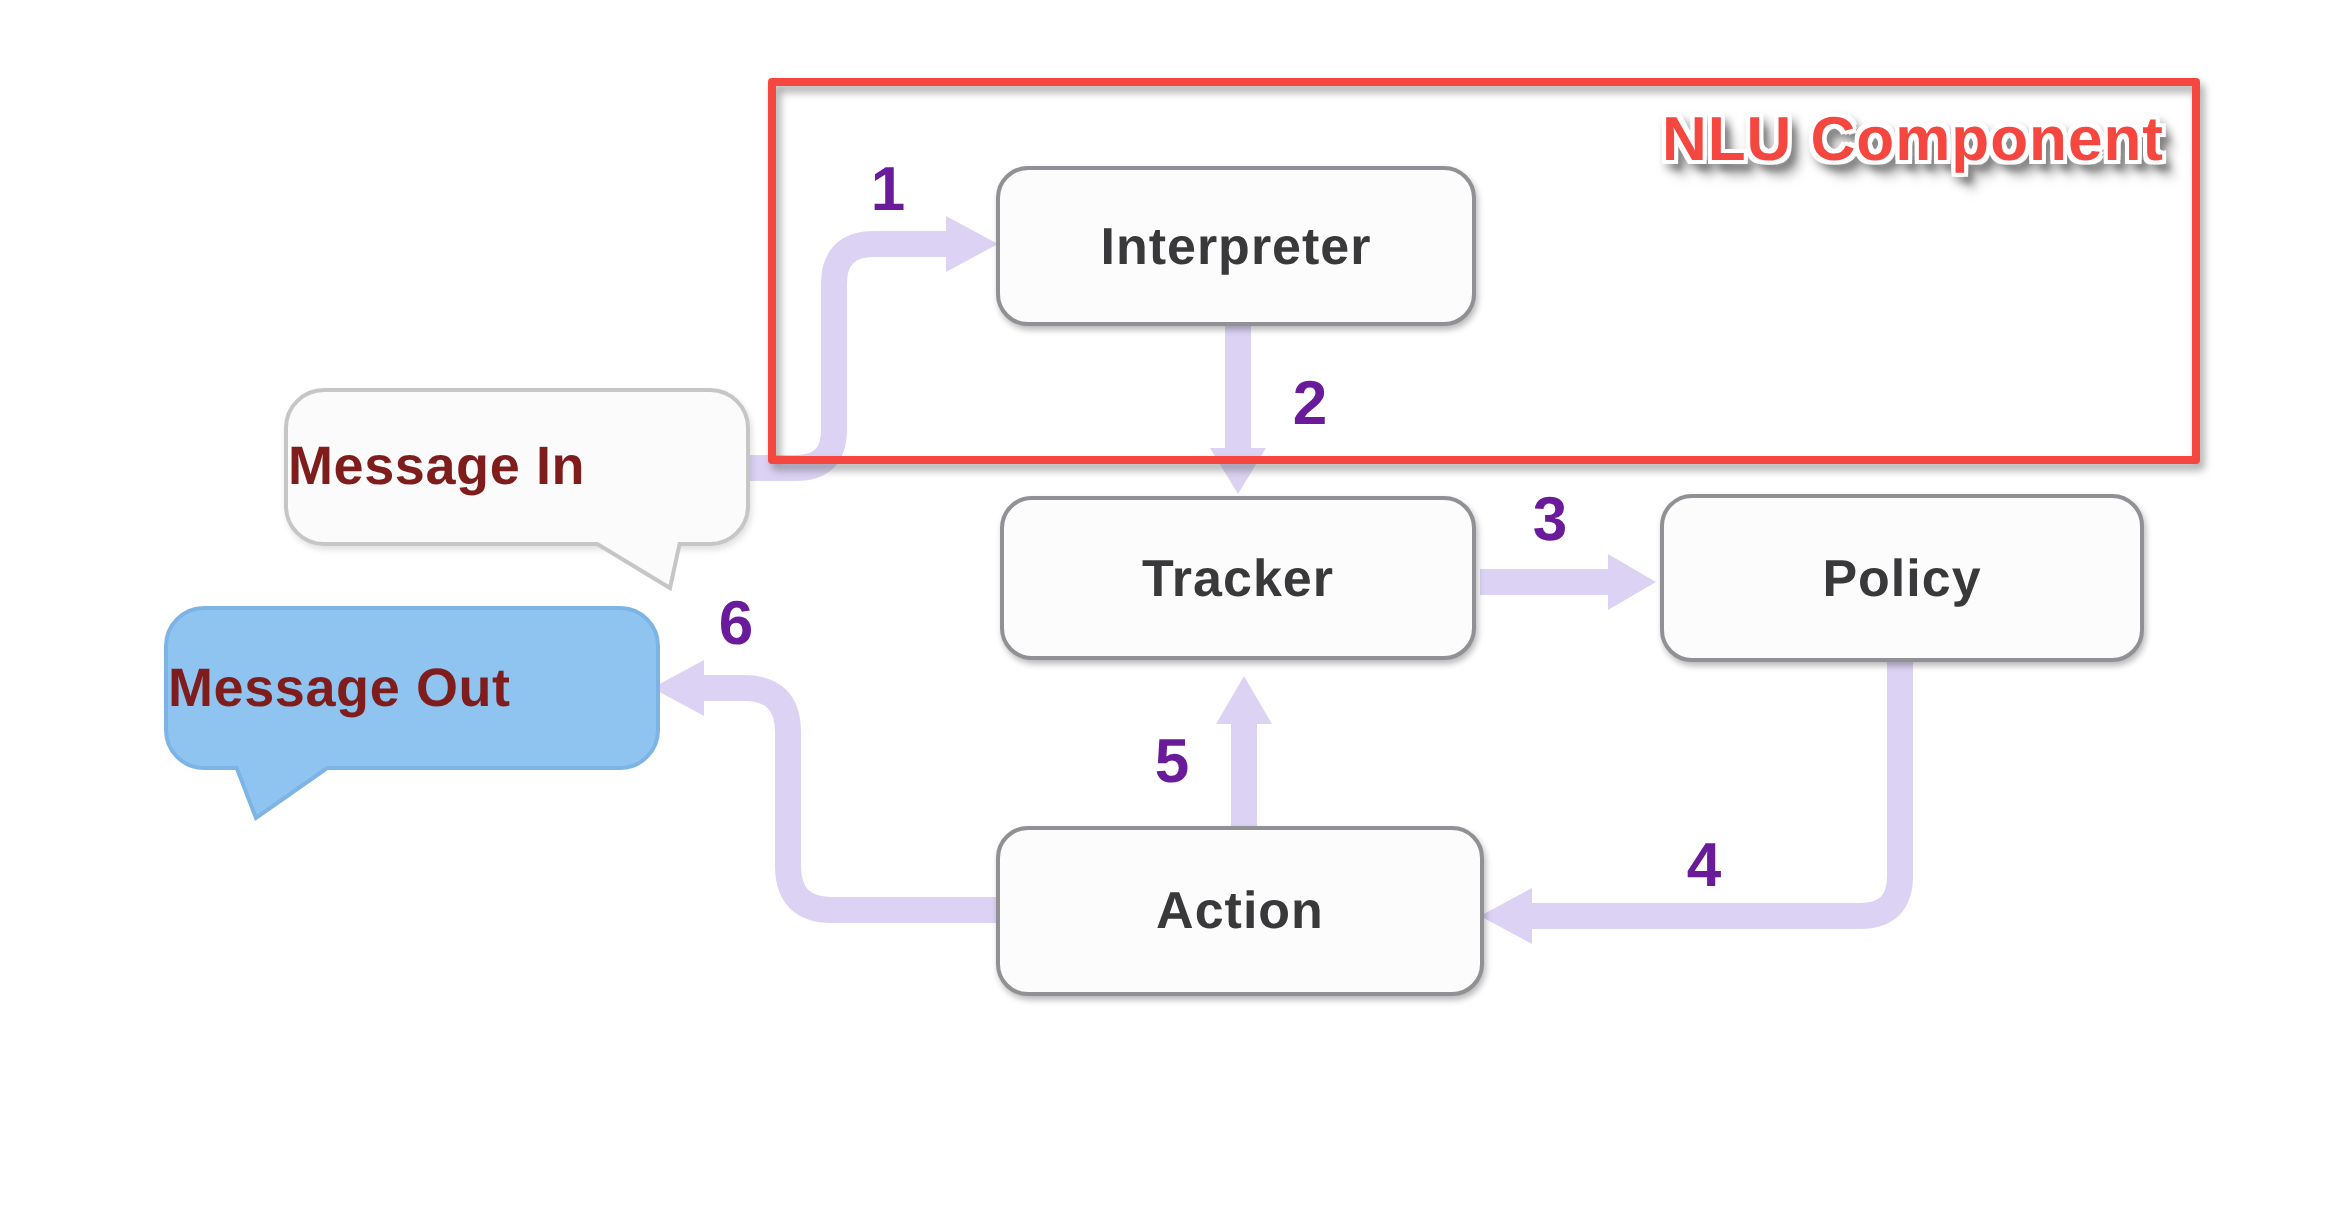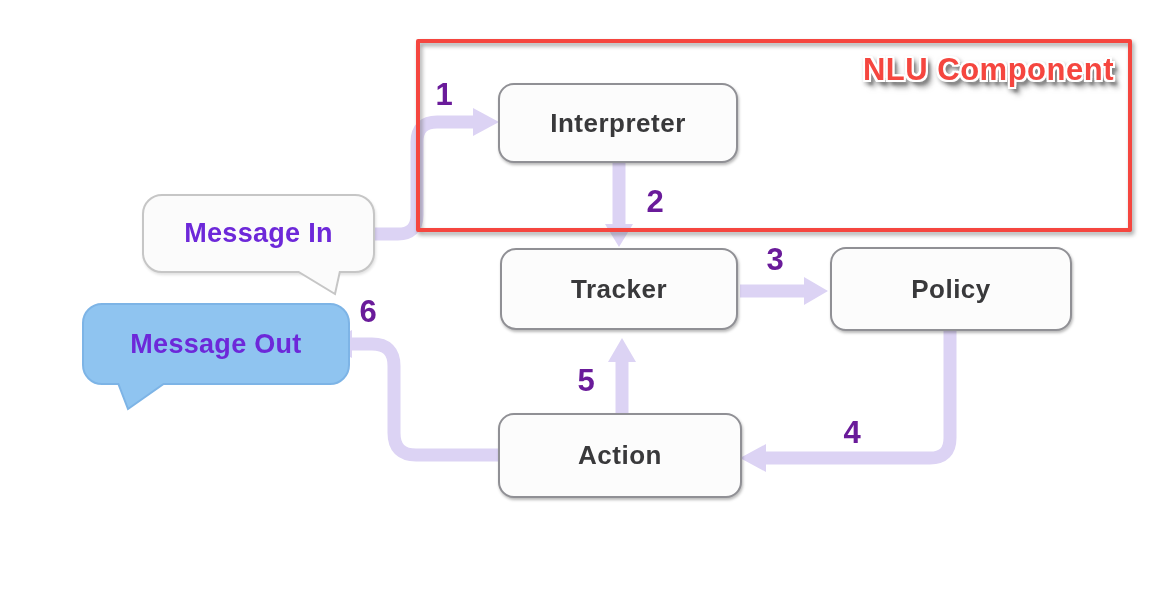--- a/index.html
+++ b/index.html
@@ -25,50 +25,49 @@
     box-shadow:1px 2px 3px rgba(0,0,0,.28);
   }
   #node-interpreter { left:498px; top:83px;  width:240px; height:80px;text-align:center; }
   #node-tracker     { left:500px; top:248px; width:238px; height:82px; }
   #node-policy      { left:830px; top:247px; width:242px; height:84px; }
   #node-action      { left:498px; top:413px; width:244px; height:85px;align-items:center; }
 
   
   .bubble {
     position:absolute; z-index:2; box-sizing:border-box;
-    display:flex; align-items:center; justify-content:center;
+    display:flex; align-items:center; 
     font-weight:bold; font-size:27px; letter-spacing:.3px;
-    color:#6d28d9; border-radius:20px;
+    color:#7f1d1d; border-radius:20px;
   }
   #bubble-message-in {
     left:142px; top:194px; width:233px; height:79px;
     background:var(--bubble-in-bg,#fbfbfb);
     border:2px solid var(--bubble-in-border,#c6c6c6);
     box-shadow:1px 2px 3px rgba(0,0,0,.12);
   }
   #bubble-message-out {
-    left:82px; top:303px; width:268px; height:82px;
+    left:82px; top:303px; width:248px; height:82px;
     background:var(--bubble-out-bg,#8fc4f0);
     border:2px solid var(--bubble-out-border,#7db4e6);
   }
   .tail { position:absolute; z-index:3; }
   #tail-in  { left:294px; top:271px; }
   #tail-out { left:113px; top:383px; }
   #tail-in path  { fill:var(--bubble-in-bg,#fbfbfb);  stroke:var(--bubble-in-border,#c6c6c6);  stroke-width:2; }
   #tail-out path { fill:var(--bubble-out-bg,#8fc4f0); stroke:var(--bubble-out-border,#7db4e6); stroke-width:2; }
 
   
   #nlu-box {
     position:absolute; z-index:4; box-sizing:border-box;
     left:384px; top:39px; width:716px; height:193px;
     border:4px solid var(--nlu-red,#f5463f);
     background:transparent; border-radius:2px;
     filter:drop-shadow(2px 3px 2px rgba(90,90,90,.55));
     pointer-events:none;
-    margin-left:32px;
   }
   .nlu-label {
     position:absolute; top:9px; right:14px;
     font-size:31px; font-weight:bold; letter-spacing:.5px;
     color:var(--nlu-red,#f5463f);
     text-shadow:
       -2px -2px 0 #fff, 2px -2px 0 #fff, -2px 2px 0 #fff, 2px 2px 0 #fff,
       0 -2px 0 #fff, 0 2px 0 #fff, -2px 0 0 #fff, 2px 0 0 #fff,
       4px 5px 3px rgba(120,120,120,.8);
   }

